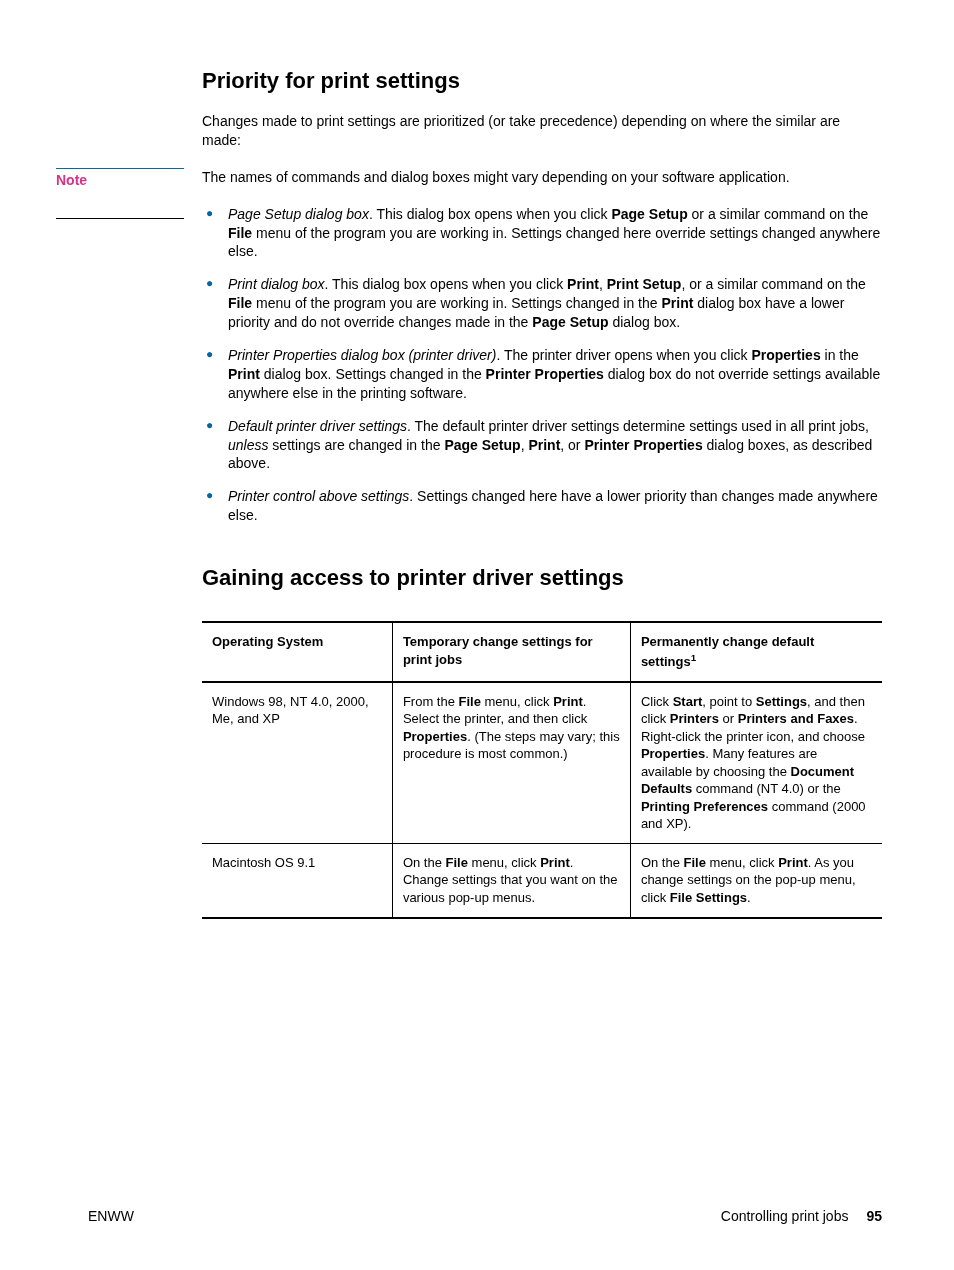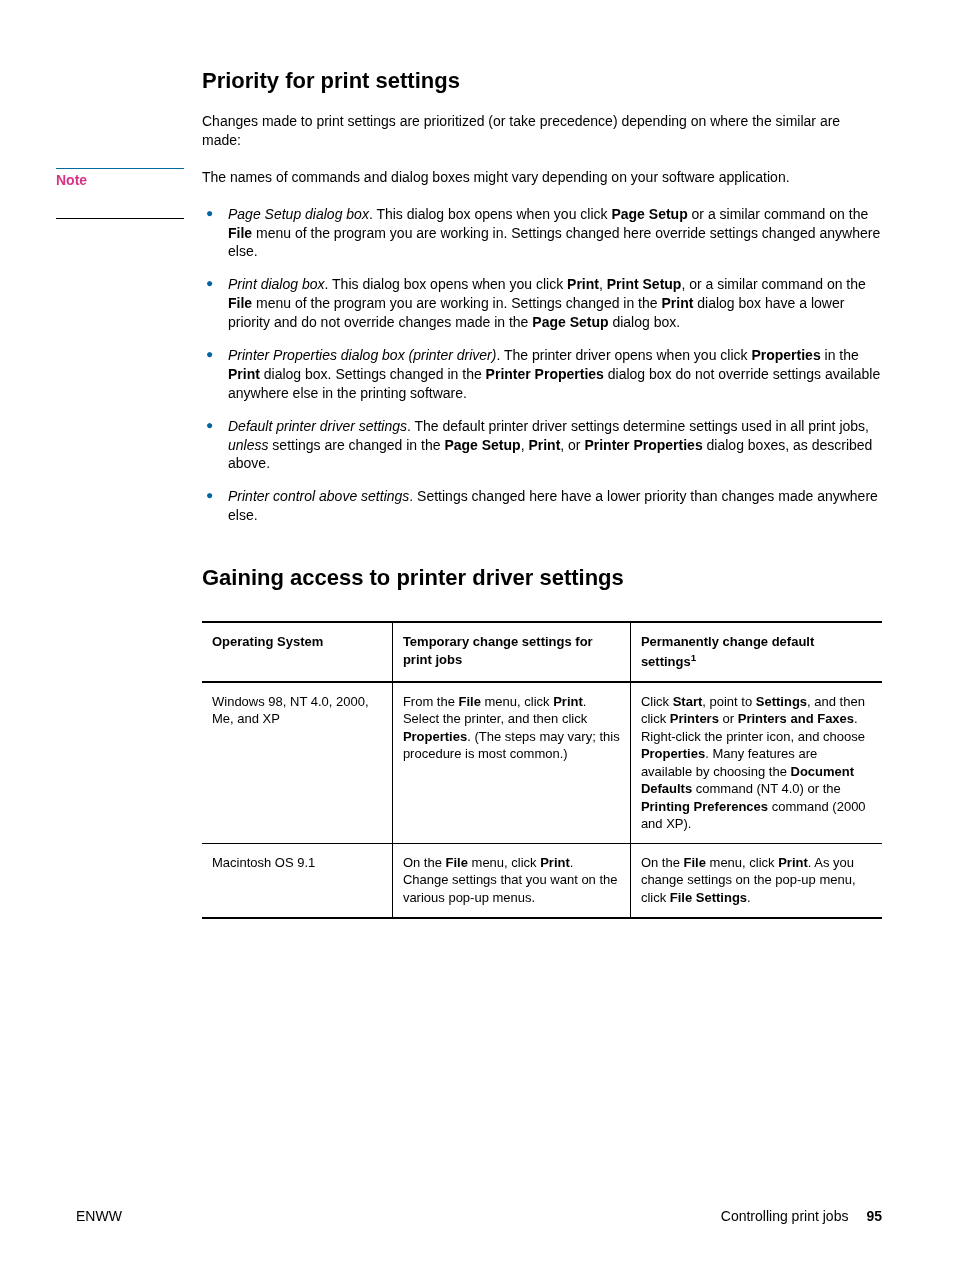--- a/index.html
+++ b/index.html
@@ -102,21 +102,21 @@
     table.driver-table tr:first-child th { border-top-width: 2px; }
     table.driver-table tr:last-child td { border-bottom-width: 2px; }
     table.driver-table thead tr th { border-bottom-width: 2px; }
     .col-os { width: 28%; }
     .col-temp { width: 35%; }
     .col-perm { width: 37%; }
     sup { font-size: 0.75em; }
     .footer {
       position: absolute;
       bottom: 46px;
-      left: 76px;
+      left: 88px;
       right: 72px;
       font-size: 14px;
       display: flex;
       justify-content: space-between;
       align-items: baseline;
     }
     .footer-right {
       display: flex;
       gap: 18px;
       align-items: center;

